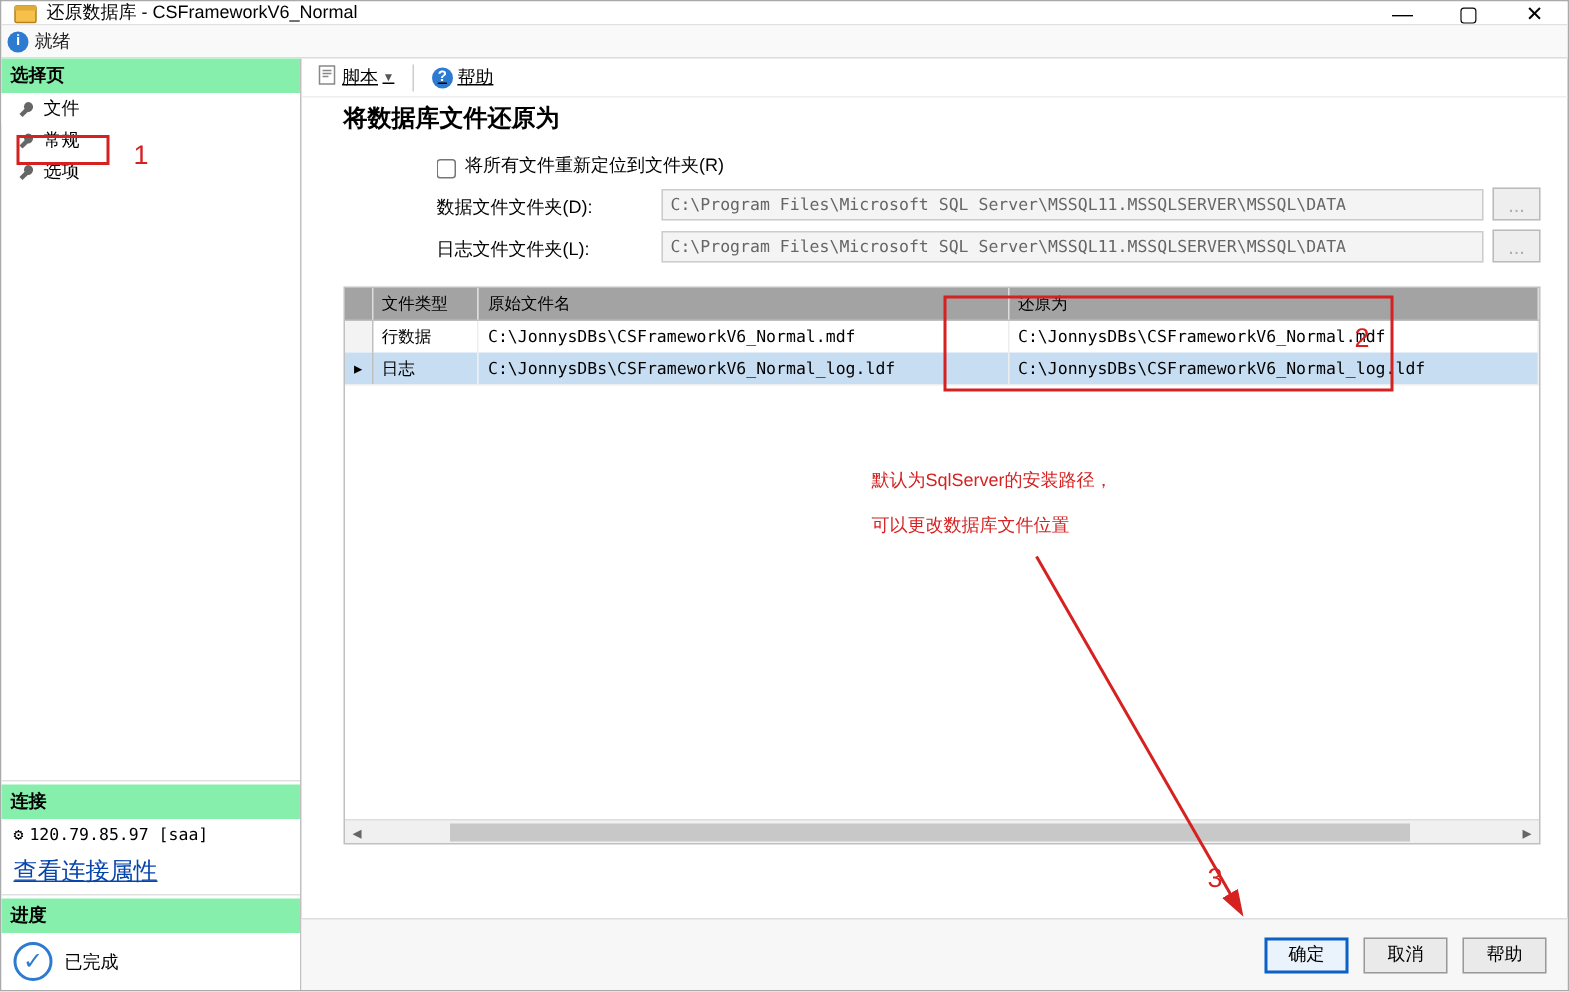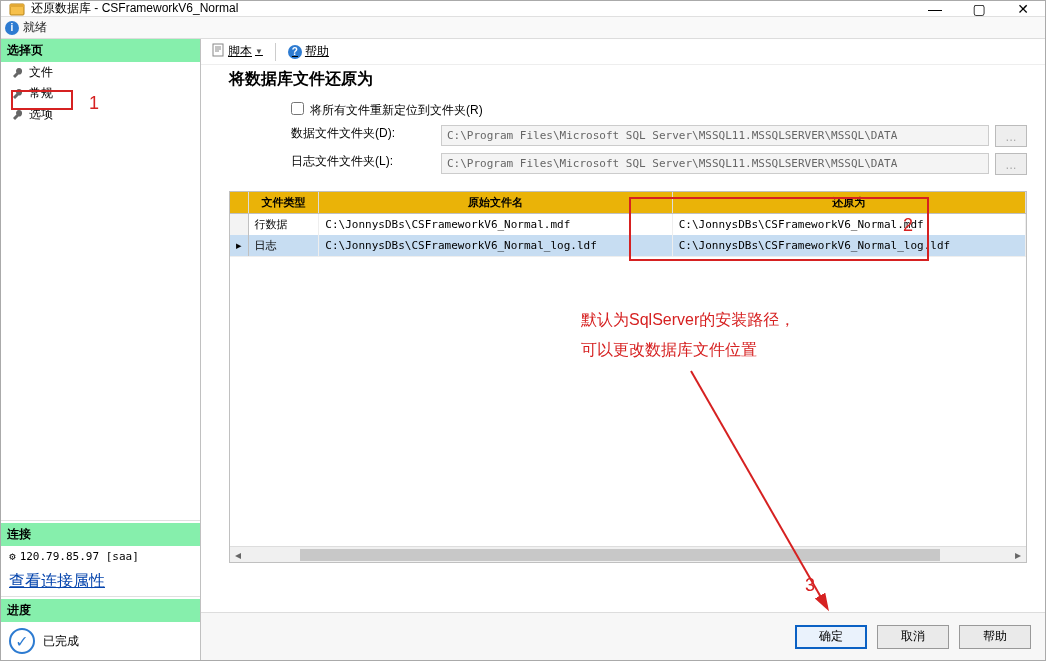--- a/index.html
+++ b/index.html
@@ -27,47 +27,47 @@
 .sidebar .prog-body .done { width:26px; height:26px; border:2px solid #2d7bd1; border-radius:50%; display:inline-flex; align-items:center; justify-content:center; color:#2d7bd1; font-size:16px; margin-right:8px; }
 .main { flex:1; display:flex; flex-direction:column; min-width:0; }
 .toolbar { height:26px; display:flex; align-items:center; padding:0 6px; gap:4px; border-bottom:1px solid #eee;text-decoration:underline; }
 .toolbar .tb-btn { display:inline-flex; align-items:center; padding:2px 4px; gap:3px; }
 .toolbar .sep { width:1px; height:18px; background:#ccc; margin:0 4px; }
 .toolbar .help-ic { width:14px;height:14px;border-radius:50%;background:#2d7bd1;color:#fff;display:inline-flex;align-items:center;justify-content:center;font-weight:bold;font-size:10px; }
 .content { flex:1; padding:4px 18px 4px 28px; overflow:hidden; display:flex; flex-direction:column; }
 fieldset { border:none; }
 .restore-as { padding:0; }
 .restore-as legend { font-size:16px; padding:0; margin-bottom:6px;font-weight:bold; }
-.form-row { display:flex; align-items:flex-start; margin:6px 0 6px 14px;padding-left:48px; }
+.form-row { display:flex; align-items:flex-end; margin:6px 0 6px 14px;padding-left:48px; }
 .form-row input[type=checkbox]{ margin-right:6px; }
 .form-row label { width:150px; }
 .form-row input.path { flex:1; font-family:Consolas,monospace; font-size:11px; border:1px solid #ccc; background:#f4f4f4; padding:3px 5px; color:#666; }
 .form-row button.browse { width:32px; height:22px; margin-left:6px; border:1px solid #bbb; background:#eee; }
 .grid-wrap { margin-top:10px; border:1px solid #c0c0c0; position:relative; }
 table.grid { width:100%; border-collapse:collapse; font-size:11px; }
-table.grid th { background:#eab308; text-align:center; padding:3px 6px; border-right:1px solid #ddd; border-bottom:1px solid #c0c0c0; font-weight:bold; }
+table.grid th { background:#a3a3a3; text-align:left; padding:3px 6px; border-right:1px solid #ddd; border-bottom:1px solid #c0c0c0; font-weight:normal; }
 table.grid td { padding:3px 6px; font-family:Consolas,monospace; border-right:1px solid #eee; }
 table.grid tr.sel td { background:#c7ddf2; }
 table.grid td.rowhdr { width:16px; background:#f3f3f3; border-right:1px solid #c0c0c0; font-family:inherit; }
 .grid-blank { height:290px; background:#fff; border-top:1px solid #eee; }
 .hscroll { height:16px; background:#f0f0f0; border-top:1px solid #ddd; position:relative; }
 .hscroll .thumb { position:absolute; left:70px; top:2px; height:12px; width:640px; background:#c8c8c8; }
 .hscroll .arrow { position:absolute; top:0; width:16px; height:16px; display:flex; align-items:center; justify-content:center; color:#666; }
 .hscroll .arrow.l{left:0;} .hscroll .arrow.r{right:0;}
 .footer { height:48px; border-top:1px solid #ddd; display:flex; align-items:center; justify-content:flex-end; padding:0 14px; gap:10px; background:#f7f7f7; }
-.footer button { width:72px; height:24px; border:1px solid #999; background:#eaeaea; font-size:12px; }
+.footer button { width:56px; height:24px; border:1px solid #999; background:#eaeaea; font-size:12px; }
 .footer button.primary { border:2px solid #0b61c4; background:#eaf2fc; }
 
 .anno { position:absolute; color:#d62121; font-size:18px; font-weight:400; pointer-events:none; }
 .anno.box { border:2px solid #d62121; background:transparent; }
 .anno.label1 { left:88px; top:92px; font-size:18px; }
 .anno.box1 { left:10px; top:89px; width:62px; height:20px; }
 .anno.label2 { left:902px; top:214px; font-size:18px; }
 .anno.box2 { left:628px; top:196px; width:300px; height:64px; }
-.anno.note { left:580px; top:304px; font-size:16px; line-height:30px; }
+.anno.note { left:580px; top:304px; font-size:12px; line-height:30px; }
 .anno.label3 { left:804px; top:574px; font-size:18px; }
 svg.arrow-svg { position:absolute; pointer-events:none; }
 </style>
 </head>
 <body>
 
 <div class="window">
 
   <div class="titlebar">
     <span class="icon">

